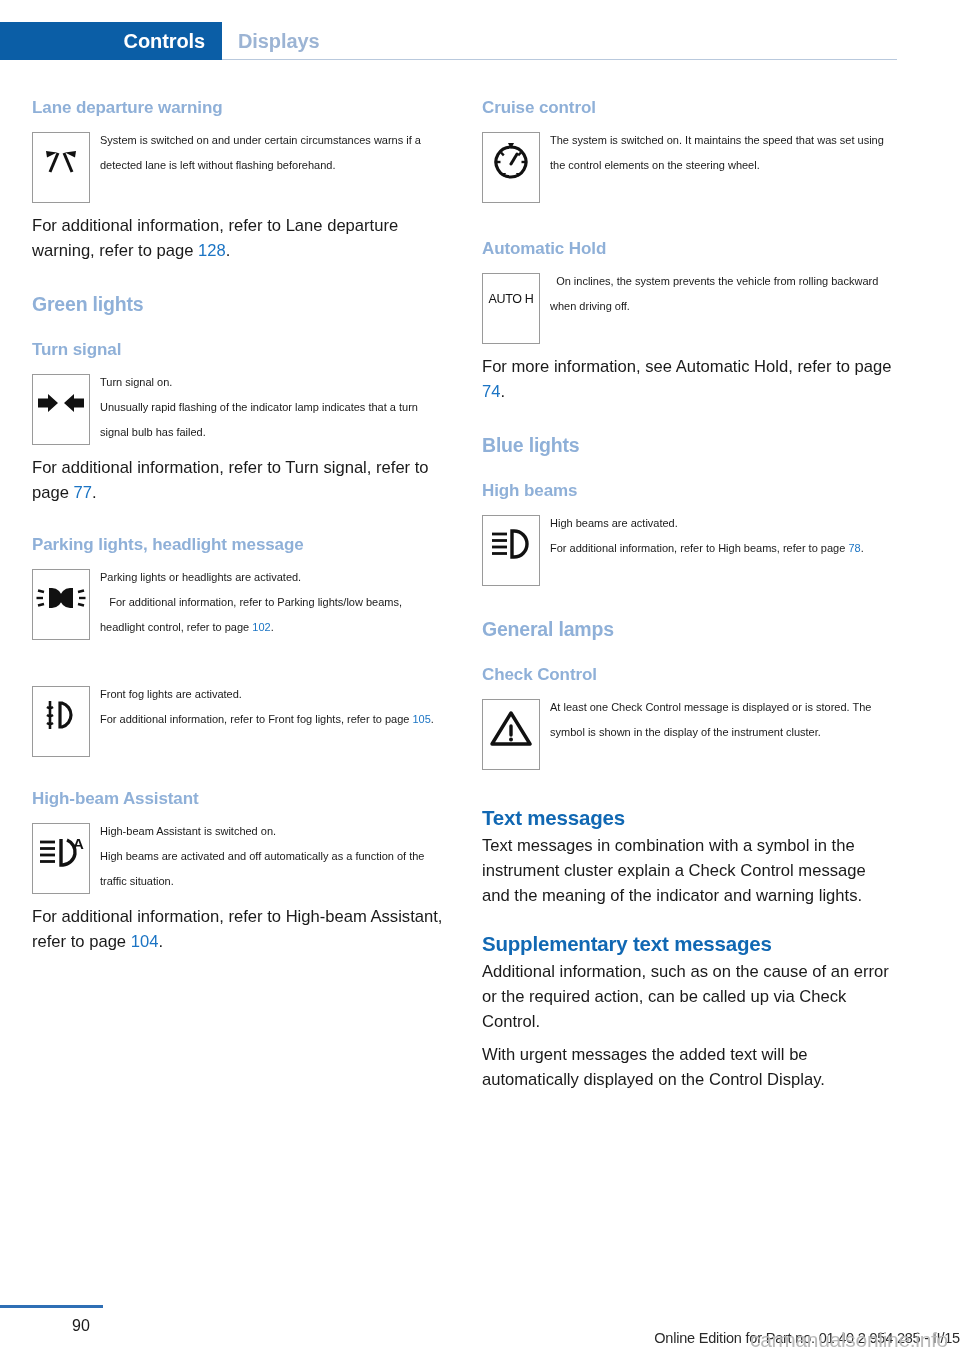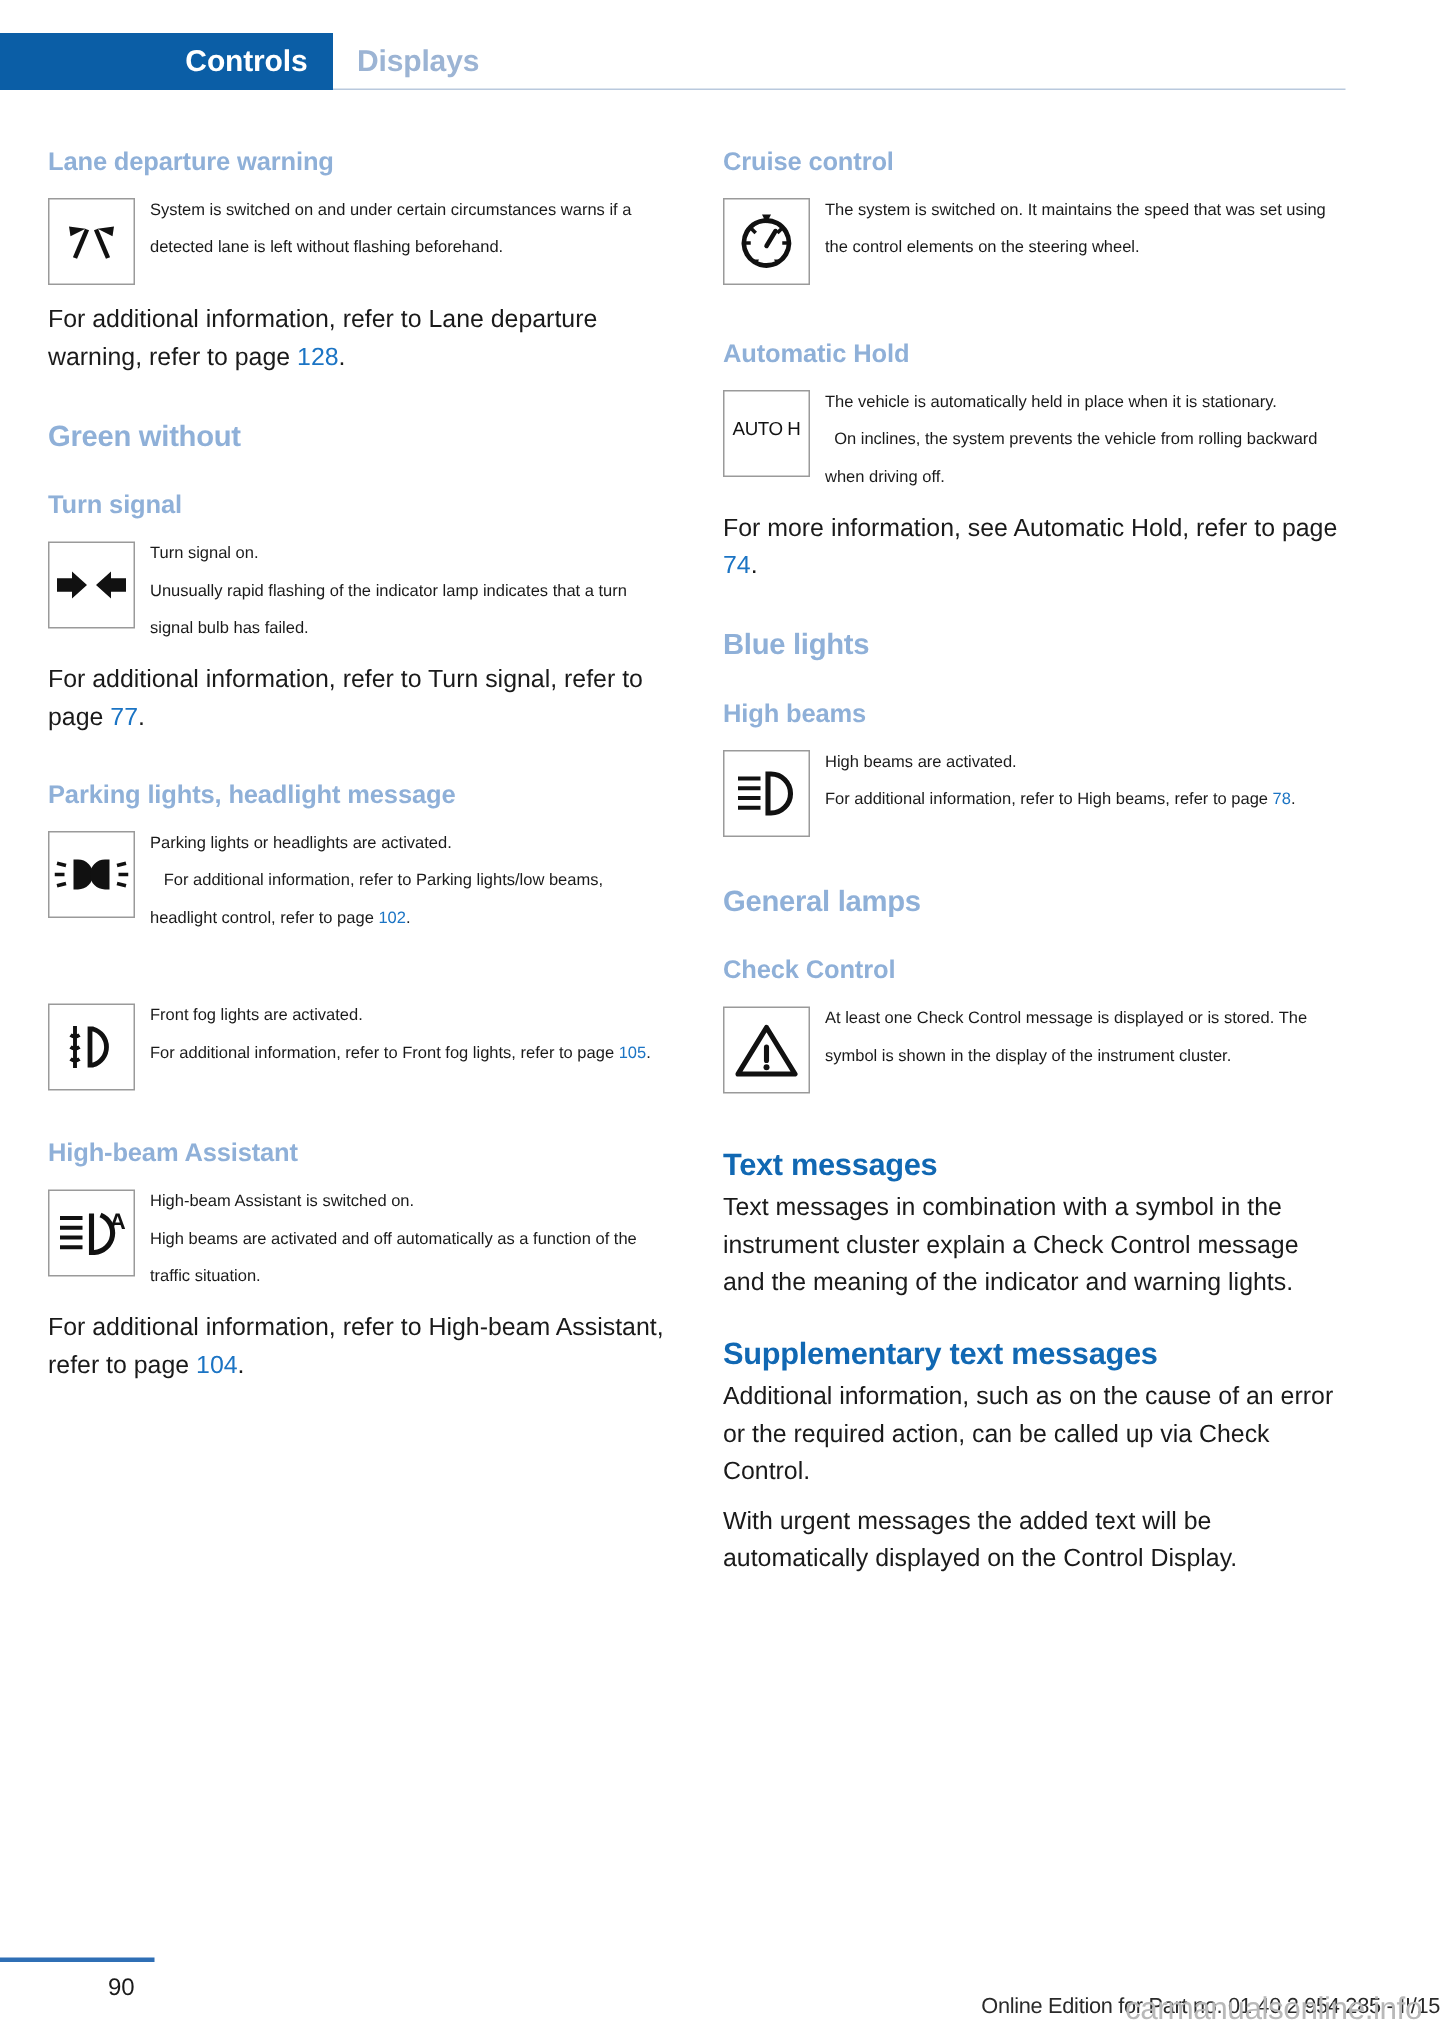--- a/index.html
+++ b/index.html
@@ -104,21 +104,21 @@
   .sp-10 { height: 10px; }
   .sp-24 { height: 24px; }
   .sp-30 { height: 30px; }
   .sp-34 { height: 34px; }
 
   
   .sym-block { overflow: hidden; }
   .sym-box {
     float: left;
     width: 58px;
-    height: 58px;
+    height: 71px;
     border: 1px solid #9a9a9a;
     box-sizing: border-box;
     margin: 4px 10px 2px 0;
     background: #fff;
     position: relative;
   }
   .sym-box svg { display: block; }
   .sym-box .auto-h {
     position: absolute;
     left: 0; right: 0;
@@ -199,21 +199,21 @@
     </div>
     <div class="sym-text">
       <p>System is switched on and under certain circumstances warns if a detected lane is left without flashing beforehand.</p>
     </div>
   </div>
   <div class="sp-8"></div>
   <p class="body-text"><span>For additional information, refer to Lane departure warning, refer to page </span><span class="pageref">128</span><span>.</span></p>
 
   <div class="sp-30"></div>
 
-  <h2 class="h-section">Green without</h2>
+  <h2 class="h-section">Green lights</h2>
   <div class="sp-24"></div>
 
   <h3 class="h-sub">Turn signal</h3>
   <div class="sp-10"></div>
   <div class="sym-block">
     <div class="sym-box">
       <svg width="56" height="56" viewBox="0 0 56 56">
         <polygon points="25,28 15,19 15,23.5 5,23.5 5,32.5 15,32.5 15,37" fill="#111"></polygon>
         <polygon points="31,28 41,19 41,23.5 51,23.5 51,32.5 41,32.5 41,37" fill="#111"></polygon>
       </svg>
@@ -326,21 +326,20 @@
 
   <div class="sp-34"></div>
 
   <h3 class="h-sub">Automatic Hold</h3>
   <div class="sp-10"></div>
   <div class="sym-block">
     <div class="sym-box">
       <div class="auto-h">AUTO H</div>
     </div>
     <div class="sym-text">
-      <p>The vehicle is automatically held in place when it is stationary.</p>
       <p>&nbsp;&nbsp;<span>On inclines, the system prevents the vehicle from rolling backward when driving off.</span></p>
     </div>
   </div>
   <div class="sp-8"></div>
   <p class="body-text"><span>For more information, see Automatic Hold, refer to page </span><span class="pageref">74</span><span>.</span></p>
 
   <div class="sp-30"></div>
 
   <h2 class="h-section">Blue lights</h2>
   <div class="sp-24"></div>

